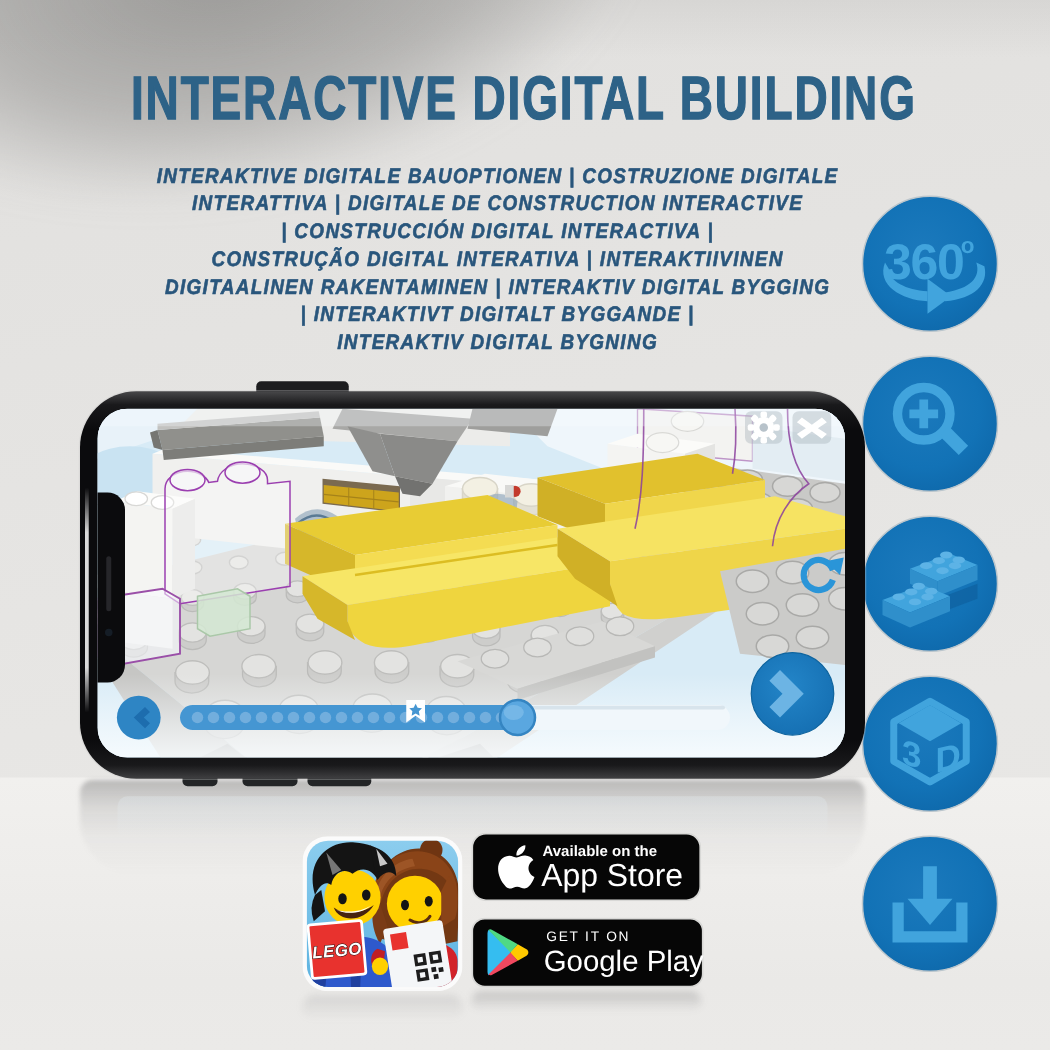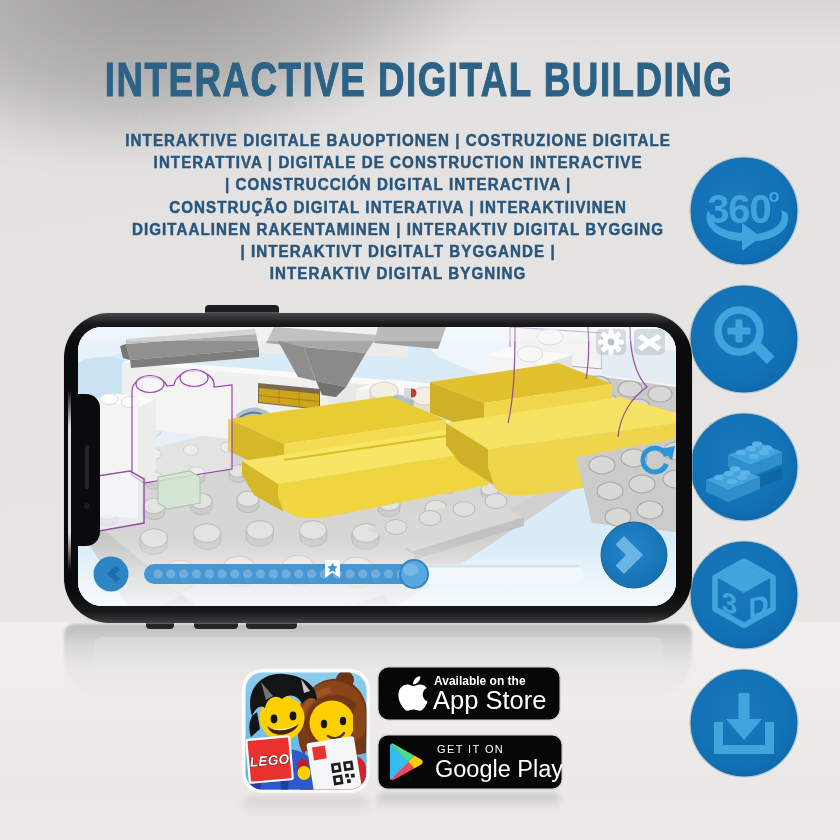--- a/index.html
+++ b/index.html
@@ -20,21 +20,21 @@
  background:linear-gradient(180deg, rgba(165,164,162,0.18), rgba(165,164,162,0));"></div>
 
 <div class="abs" style="left:0;top:622px;width:840px;height:218px;
  background:linear-gradient(180deg,#f1f0ee 0%,#eeedeb 35%,#eae9e7 75%,#ebeae8 100%);"></div>
 
 <div class="abs" style="left:0;top:51px;width:832px;">
  <span style="display:inline-block;transform:scaleX(0.75);transform-origin:center;
   font-size:49px;font-weight:bold;letter-spacing:2px;color:#2d6287;white-space:nowrap;-webkit-text-stroke:1.1px #2d6287;">INTERACTIVE DIGITAL BUILDING</span>
 </div>
 
-<div class="abs" style="left:0;top:130px;width:796px;text-align:center;">
+<div class="abs" style="left:0;top:130px;width:796px;text-align:center;font-style:italic;">
  <div style="display:inline-block;transform:scaleX(0.90);transform-origin:center;
   font-size:16.8px;font-weight:bold;letter-spacing:1.2px;line-height:22.2px;color:#29567c;white-space:nowrap;-webkit-text-stroke:0.5px #29567c;">
 INTERAKTIVE DIGITALE BAUOPTIONEN | COSTRUZIONE DIGITALE<br>
 INTERATTIVA | DIGITALE DE CONSTRUCTION INTERACTIVE<br>
 | CONSTRUCCIÓN DIGITAL INTERACTIVA |<br>
 CONSTRUÇÃO DIGITAL INTERATIVA | INTERAKTIIVINEN<br>
 DIGITAALINEN RAKENTAMINEN | INTERAKTIV DIGITAL BYGGING<br>
 | INTERAKTIVT DIGITALT BYGGANDE |<br>
 INTERAKTIV DIGITAL BYGNING
  </div>

